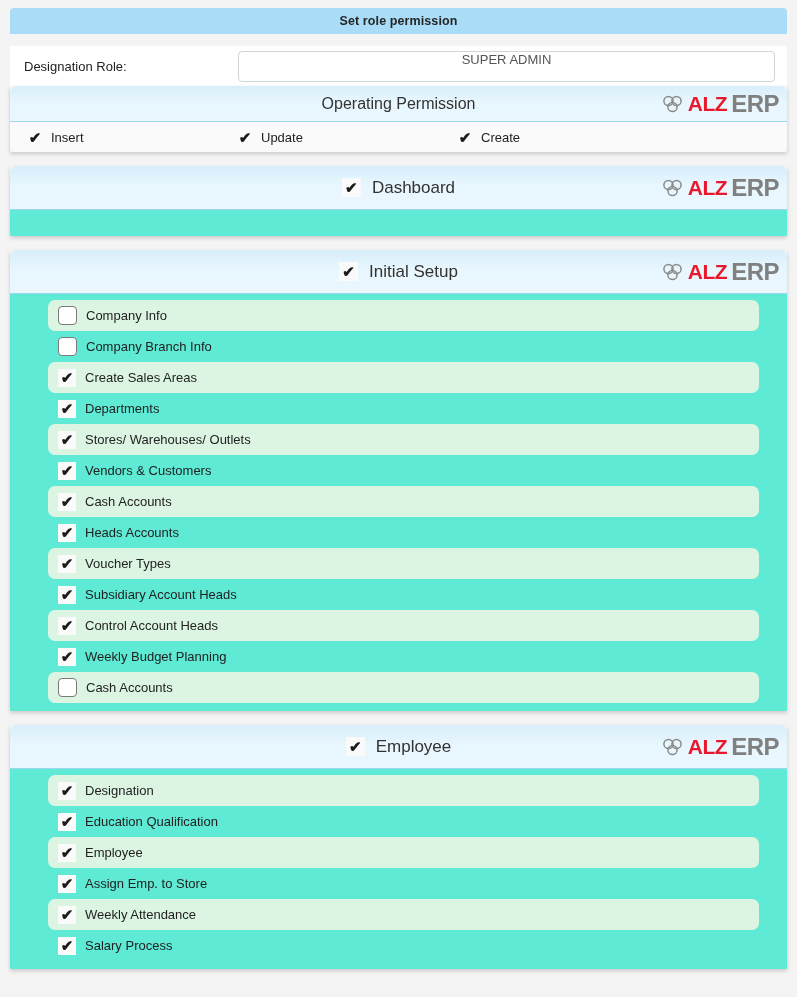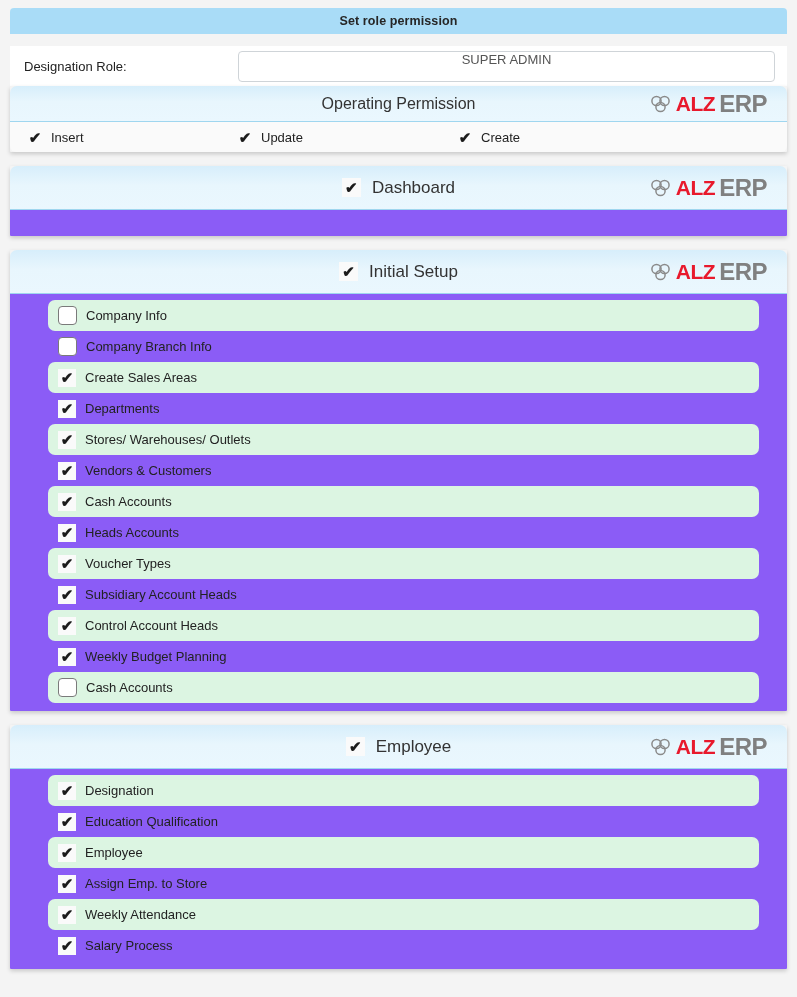--- a/index.html
+++ b/index.html
@@ -71,29 +71,29 @@
   .chk.empty {
     background: #fff;
     border: 1.6px solid #7a7a7a;
     border-radius: 4px;
     width: 19px; height: 19px;
   }
   .chk.row { width: 18px; height: 18px; font-size: 15px; }
 
   
   .brand {
-    position: absolute; right: 20px; top: 50%; transform: translateY(-50%);
+    position: absolute; right: 8px; top: 50%; transform: translateY(-50%);
     display: flex; align-items: center; gap: 4px;
   }
   .brand svg { display: block; }
   .brand-alz { color: #e8192c; font-size: 21px; font-weight: bold; letter-spacing: -.5px; }
   .brand-erp { color: #808080; font-size: 24px; font-weight: bold; letter-spacing: -.5px; }
 
   
-  .panel-body { background: #8b5cf6; padding: 6px 0 8px 0; }
+  .panel-body { background: #5eead4; padding: 6px 0 8px 0; }
   .panel-body.empty { height: 26px; padding: 0; }
 
   .op-row {
     background: #fafafa;
     height: 30px;
     display: flex; align-items: center;
     border-radius: 0 0 6px 6px;
   }
   .op-item {
     display: flex; align-items: center; gap: 7px;

